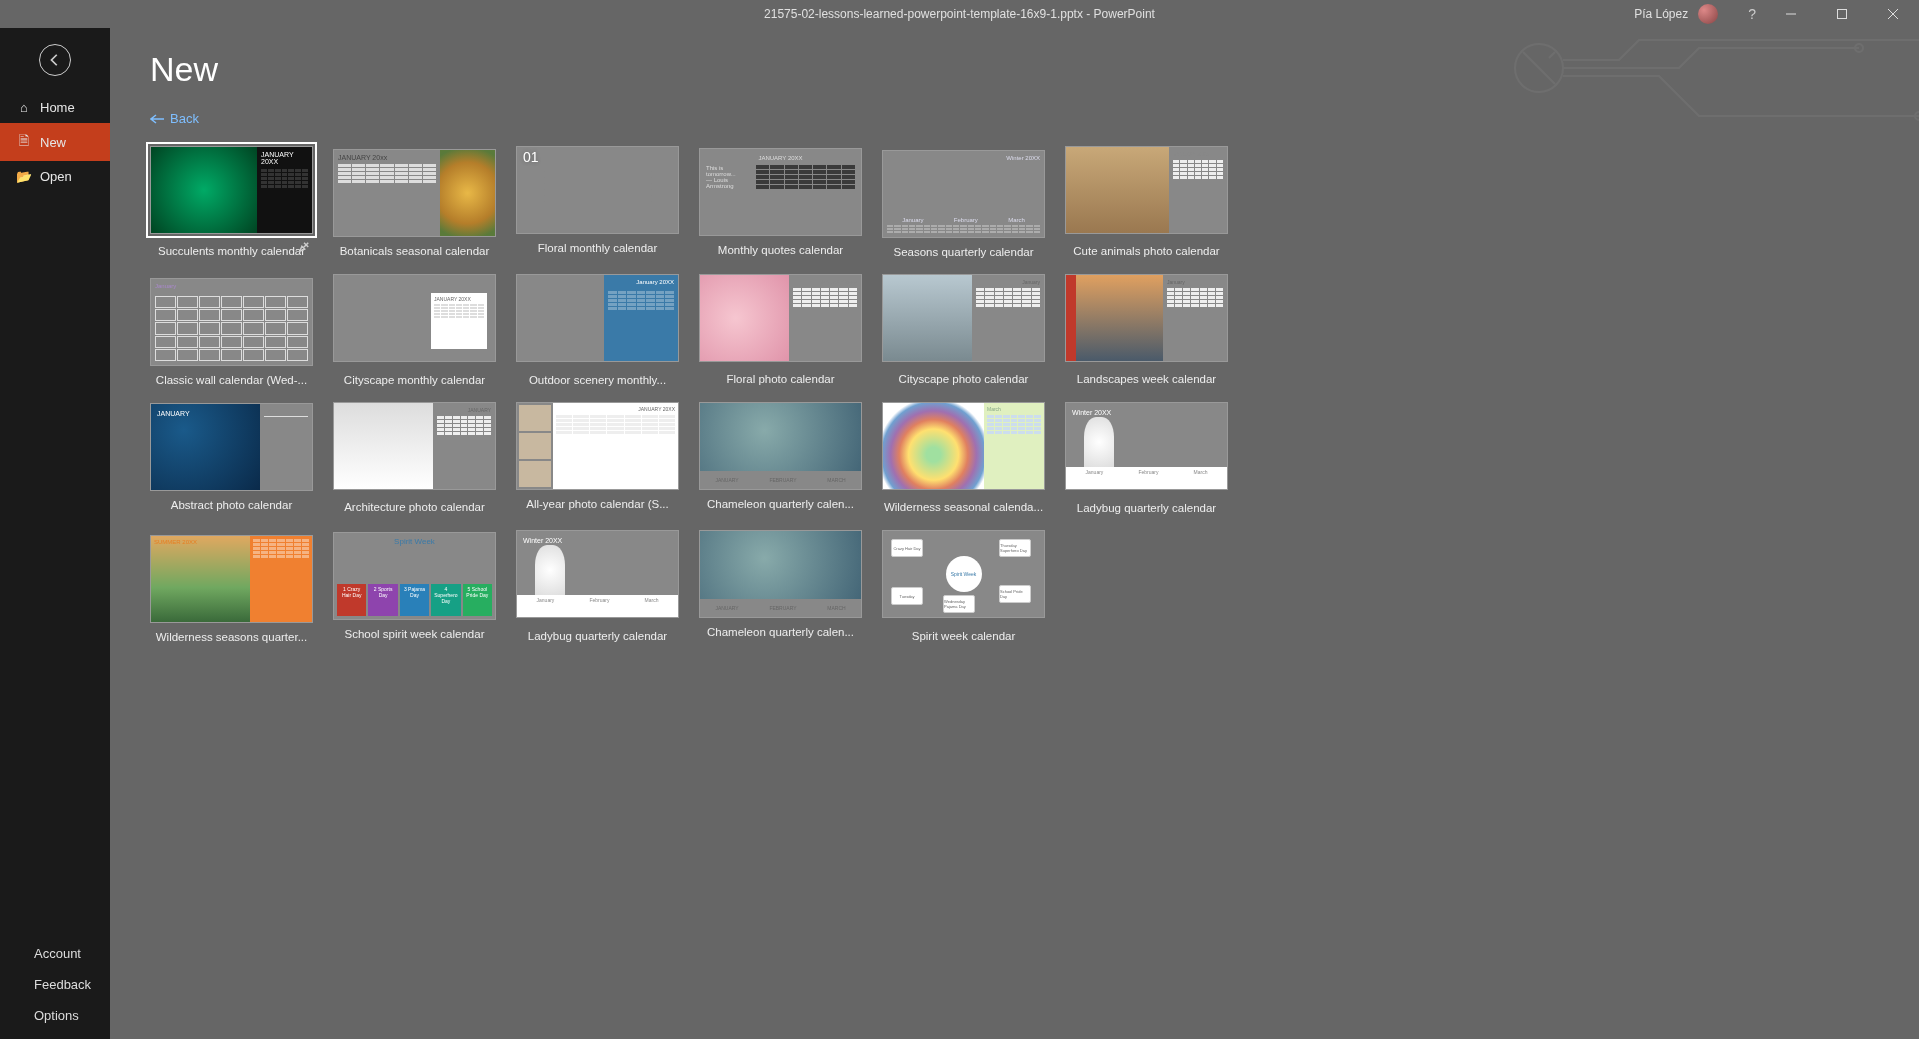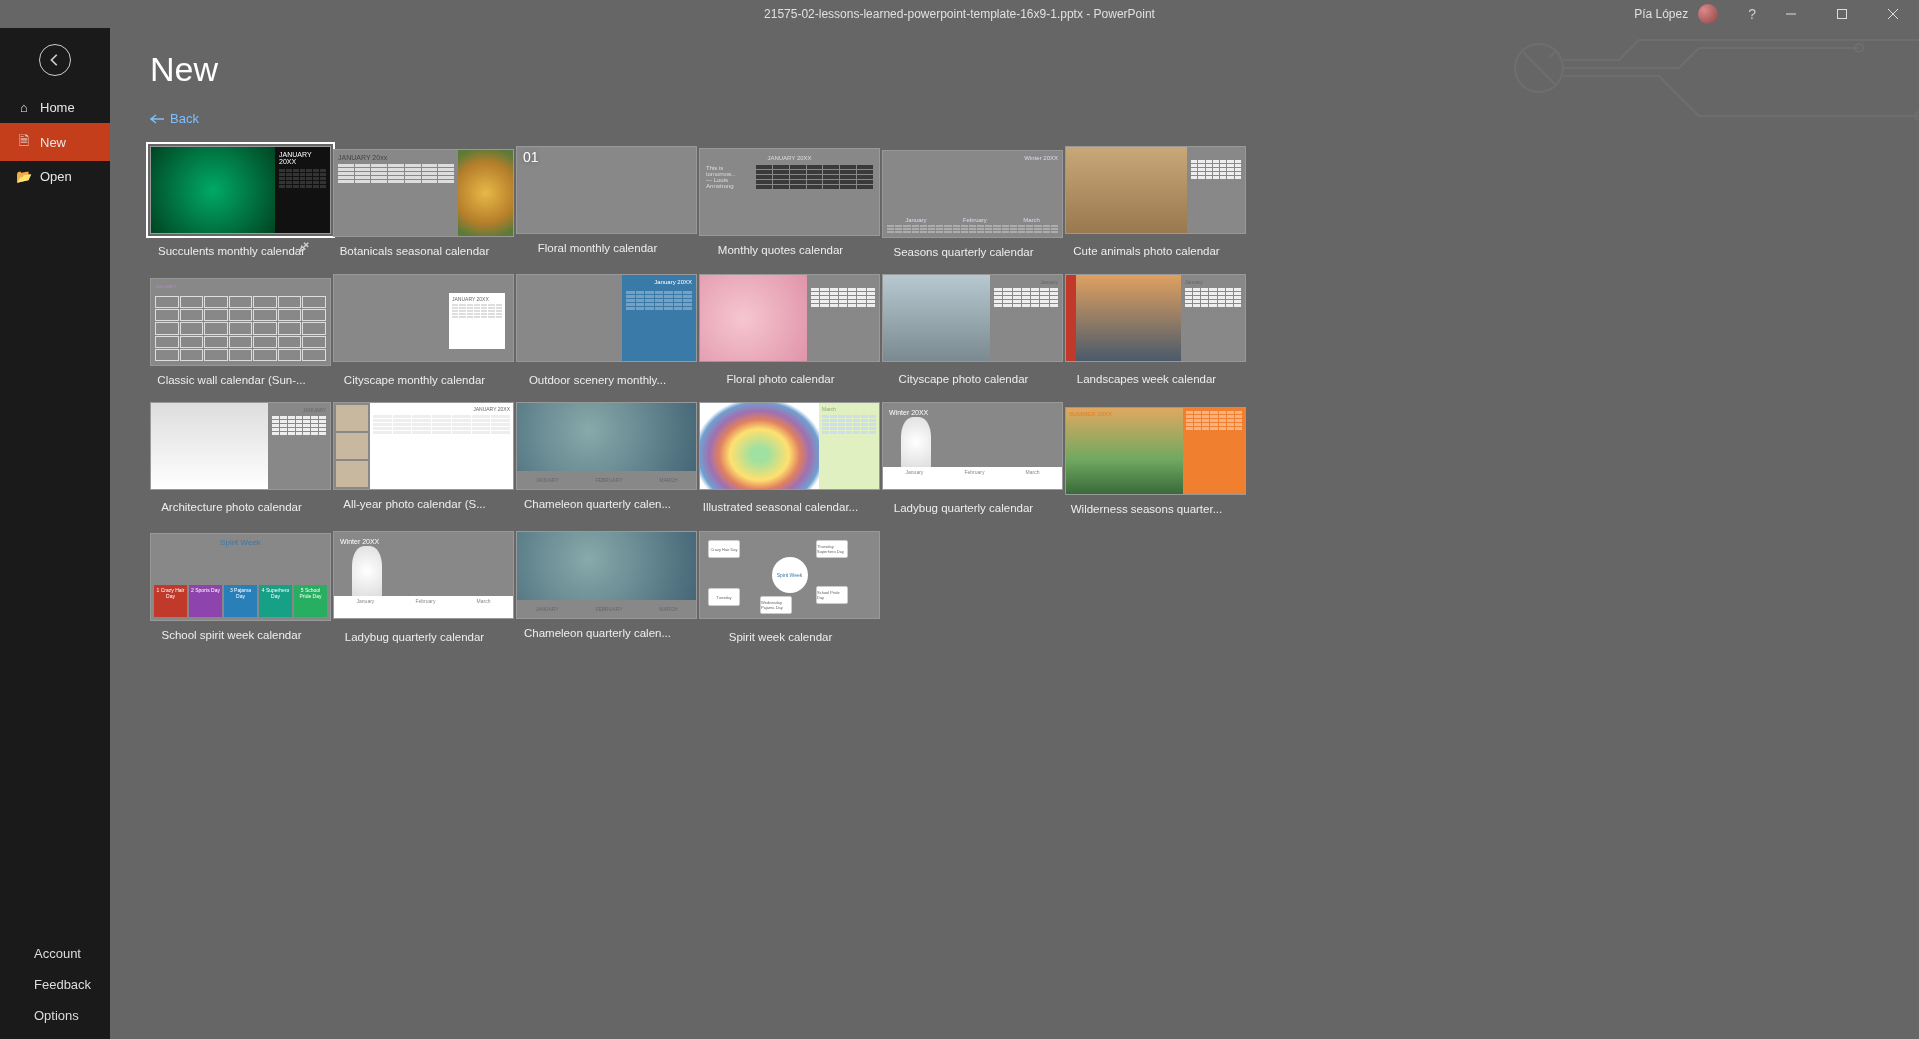--- a/index.html
+++ b/index.html
@@ -137,21 +137,21 @@
   flex-wrap: wrap;
   gap: 16px 20px;
   max-width: 1260px;
 }
 .tpl {
   width: 163px;
   cursor: pointer;
   position: relative;
 }
 .tpl .thumb {
-  width: 181px; height: 88px;
+  width: 163px; height: 88px;
   background: #888;
   border: 1px solid rgba(255,255,255,0.15);
   position: relative;
   overflow: hidden;
 }
 .tpl.selected .thumbwrap {
   border: 2px solid #fff;
   padding: 2px;
   margin: -4px;
 }
@@ -647,21 +647,21 @@
               <div class="c"></div>
               <div class="c"></div>
               <div class="c"></div>
               <div class="c"></div>
               <div class="c"></div>
               <div class="c"></div>
               <div class="c"></div>
               <div class="c"></div>
               <div class="c"></div>
               <div class="c"></div>
-            </div></div><div class="label">Classic wall calendar (Sun-...</div></div>
+            </div></div><div class="label">Classic wall calendar (Wed-...</div></div>
         <div class="tpl"><div class="thumbwrap"><div class="thumb th-city1">
               <div class="card">JANUARY 20XX<div style="display:grid;grid-template-columns:repeat(7,1fr);gap:1px;margin-top:2px;">
                   <div style="height:2px;background:#ddd;"></div>
                   <div style="height:2px;background:#ddd;"></div>
                   <div style="height:2px;background:#ddd;"></div>
                   <div style="height:2px;background:#ddd;"></div>
                   <div style="height:2px;background:#ddd;"></div>
                   <div style="height:2px;background:#ddd;"></div>
                   <div style="height:2px;background:#ddd;"></div>
                   <div style="height:2px;background:#ddd;"></div>
@@ -856,20 +856,26 @@
                   <div style="height:3px;background:#eee;"></div>
                   <div style="height:3px;background:#eee;"></div>
                   <div style="height:3px;background:#eee;"></div>
                   <div style="height:3px;background:#eee;"></div>
                   <div style="height:3px;background:#eee;"></div>
                   <div style="height:3px;background:#eee;"></div>
                   <div style="height:3px;background:#eee;"></div>
                   <div style="height:3px;background:#eee;"></div>
                 </div></div>
             </div></div><div class="label">Landscapes week calendar</div></div>
+        <div class="tpl"><div class="thumbwrap"><div class="thumb th-abs">
+              <div class="l">
+                <div style="color:#fff;font-size:7px;padding:6px;">JANUARY</div>
+              </div>
+              <div class="r">notes<div style="border-top:1px solid #ddd;margin-top:2px;height:60px;"></div></div>
+            </div></div><div class="label">Abstract photo calendar</div></div>
         <div class="tpl"><div class="thumbwrap"><div class="thumb th-arch">
               <div class="l"></div>
               <div class="r">
                 <div style="text-align:right;">JANUARY</div>
                 <div style="display:grid;grid-template-columns:repeat(7,1fr);gap:1px;margin-top:3px;">
                   <div style="height:3px;background:#eee;"></div>
                   <div style="height:3px;background:#eee;"></div>
                   <div style="height:3px;background:#eee;"></div>
                   <div style="height:3px;background:#eee;"></div>
                   <div style="height:3px;background:#eee;"></div>
@@ -993,21 +999,21 @@
                   <div style="height:3px;background:#cde;"></div>
                   <div style="height:3px;background:#cde;"></div>
                   <div style="height:3px;background:#cde;"></div>
                   <div style="height:3px;background:#cde;"></div>
                   <div style="height:3px;background:#cde;"></div>
                   <div style="height:3px;background:#cde;"></div>
                   <div style="height:3px;background:#cde;"></div>
                   <div style="height:3px;background:#cde;"></div>
                   <div style="height:3px;background:#cde;"></div>
                 </div></div>
-            </div></div><div class="label">Illustrated seasonal calendar...</div></div>
+            </div></div><div class="label">Wilderness seasonal calenda...</div></div>
         <div class="tpl"><div class="thumbwrap"><div class="thumb th-lady">
               <div class="tree"></div>
               <div style="position:absolute;top:6px;left:6px;font-size:7px;color:#fff;">Winter 20XX</div>
               <div class="band">
                 <div style="display:flex;justify-content:space-around;">
                   <div>January</div>
                   <div>February</div>
                   <div>March</div>
                 </div>
               </div>

